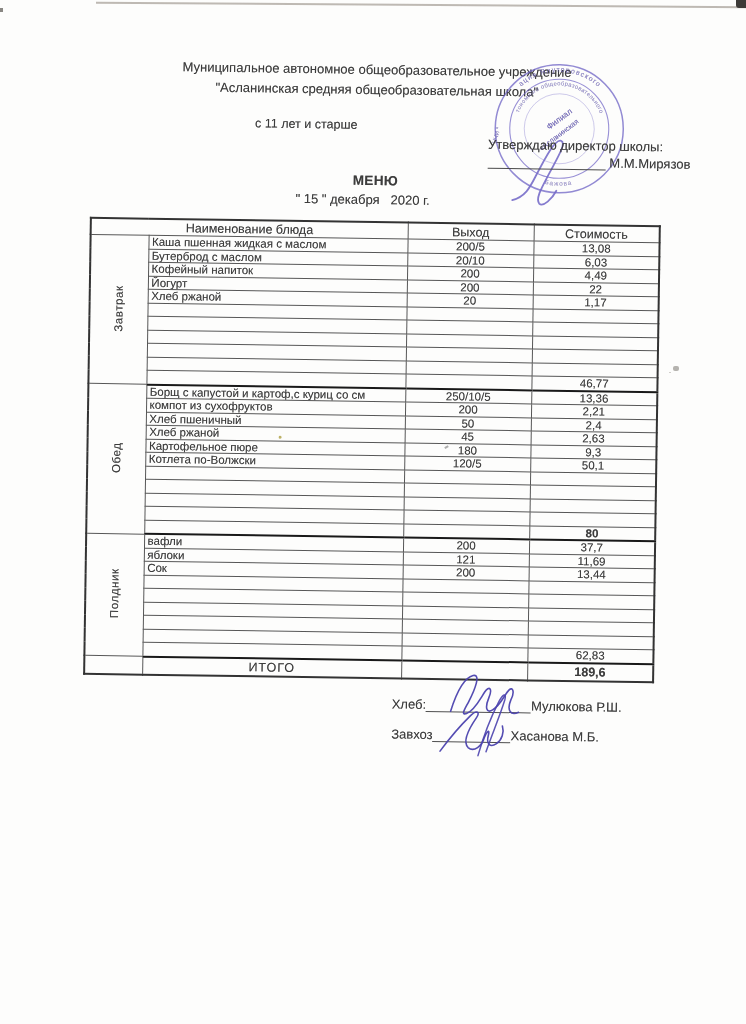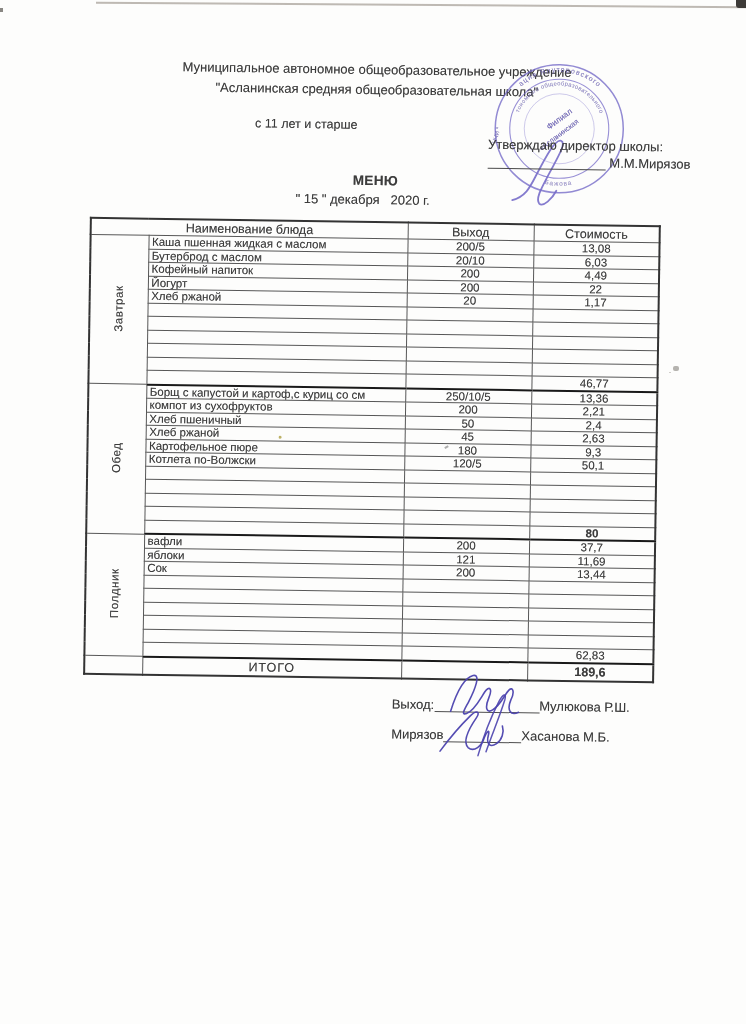--- a/index.html
+++ b/index.html
@@ -294,24 +294,24 @@
             <td class=""></td>
             <td class="total-label">ИТОГО</td>
             <td class="val"></td>
             <td class="val bold">189,6</td>
           </tr>
         </tbody>
     </table>
   </div>
 
   <div class="sig-row sig-povar">
-    <span>Выход:</span><span class="line"></span><span>Мулюкова Р.Ш.</span>
+    <span>Хлеб:</span><span class="line"></span><span>Мулюкова Р.Ш.</span>
   </div>
   <div class="sig-row sig-zavhoz">
-    <span>Мирязов</span><span class="line"></span><span>Хасанова М.Б.</span>
+    <span>Завхоз</span><span class="line"></span><span>Хасанова М.Б.</span>
   </div>
 
   <svg class="pen" style="left:430px;top:662px;width:150px;height:100px" viewBox="0 0 150 100">
     <path stroke-width="1.6" opacity=".95" d="M 28 44 C 34 24 42 10 50 8 C 58 6 52 22 46 34 C 42 42 38 48 44 46 C 52 43 58 30 62 24 C 66 18 70 20 66 30 C 62 40 64 46 70 42 C 78 37 82 26 86 22 C 90 18 92 24 88 32 C 84 42 88 48 96 44"></path>
     <path stroke-width="1.6" opacity=".95" d="M 18 84 C 28 70 40 56 48 48 C 54 42 58 44 54 50 C 46 62 40 74 46 80 C 52 85 60 78 62 70 C 64 64 68 60 66 68 C 64 76 68 80 74 76 C 80 72 82 64 80 58"></path>
     <path stroke-width="1.5" opacity=".9" d="M 56 88 C 62 66 70 46 76 34 C 80 26 84 24 82 32 C 78 46 70 66 64 84"></path>
   </svg>
 
   <div class="fleck-olive"></div>
   <div class="fleck-gray"></div>

